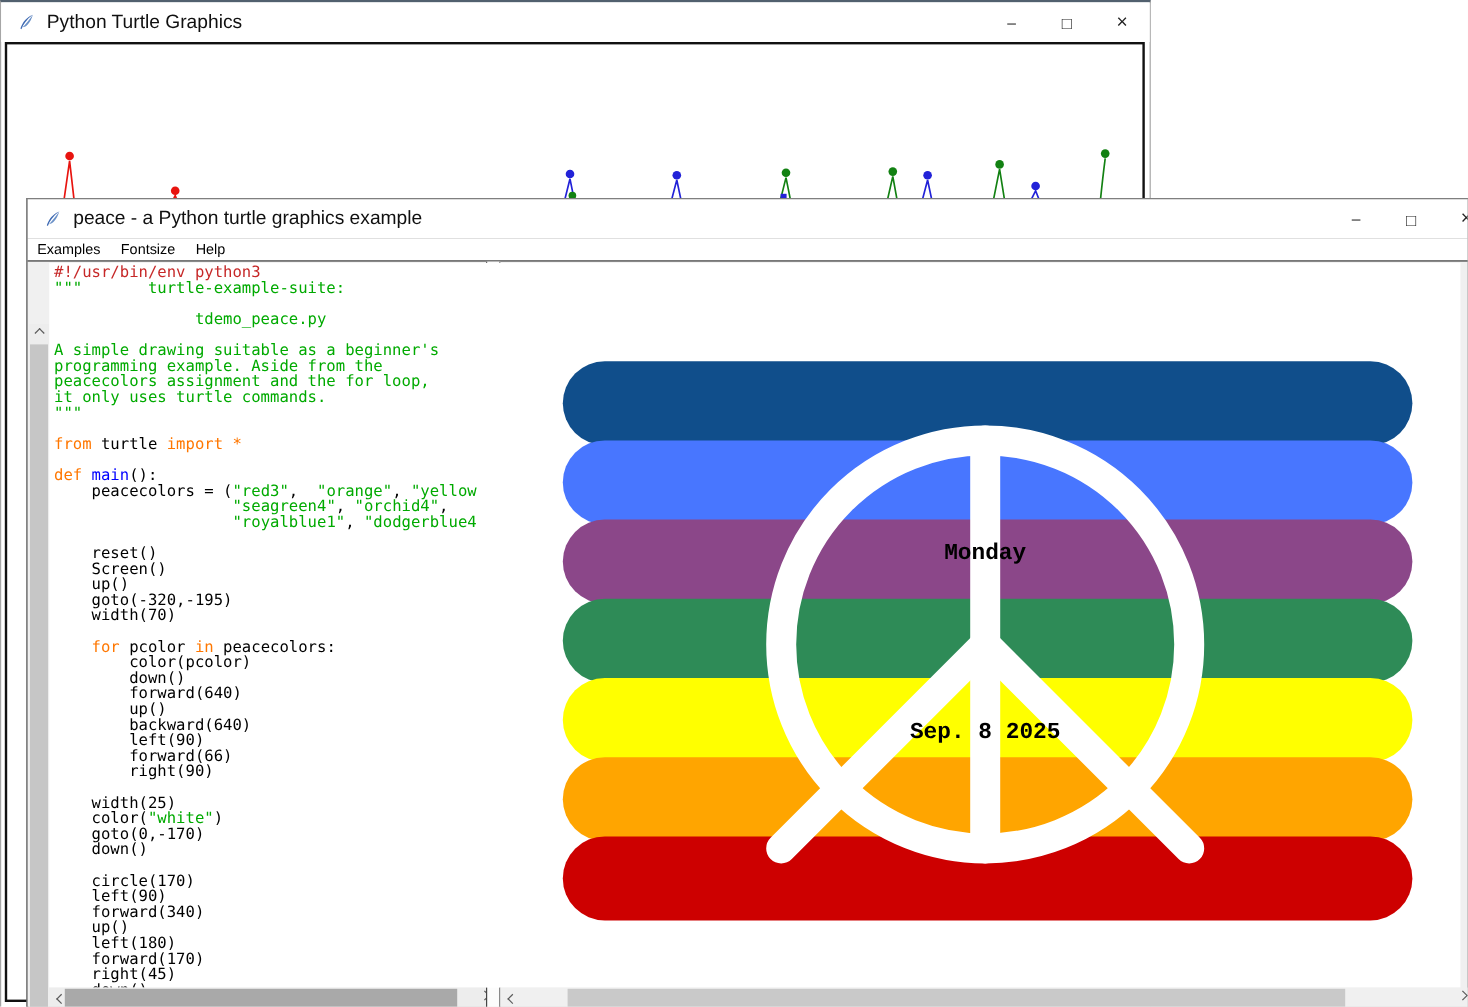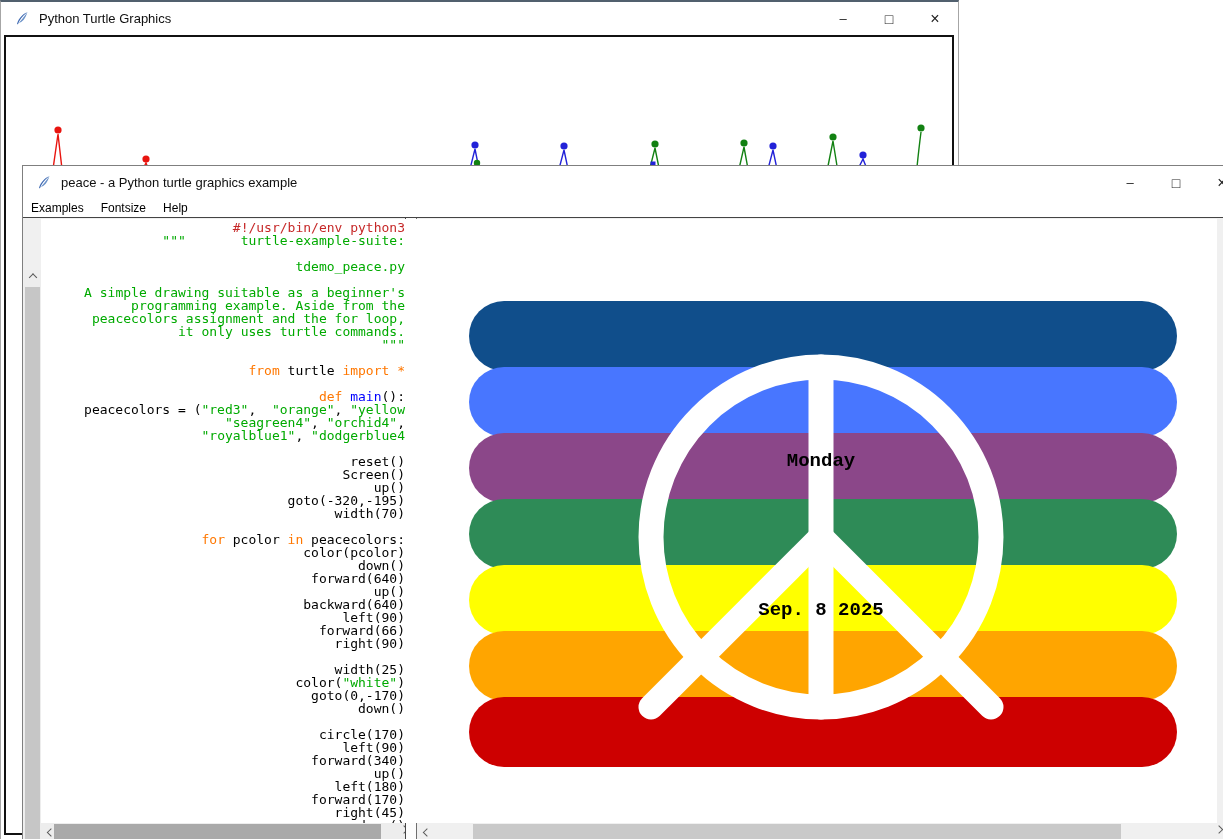--- a/index.html
+++ b/index.html
@@ -9,21 +9,21 @@
 
   .window { position:absolute; background:#fff; }
   #bg-window { left:0; top:0; width:959px; height:839px; z-index:1;
                border-top:2px solid #51606e; border-left:1px solid #a6a6a6; border-right:1px solid #a6a6a6; }
   #fg-window { left:0; top:165px; width:1223px; height:674px; z-index:2;
                border-top:1px solid #7f7f7f; border-left:1px solid #7f7f7f; background:#404040;margin-left:22px; }
 
   .titlebar { position:absolute; left:0; top:0; right:0; height:33px; background:#fff;
               display:flex; align-items:center; }
   .titlebar .app-icon { margin-left:13px; width:16px; height:16px; flex:0 0 auto; }
-  .titlebar .title-text { margin-left:9px; font-size:13px; color:#101010; white-space:nowrap; }
+  .titlebar .title-text { margin-left:9px; font-size:16px; color:#101010; white-space:nowrap; }
   .win-controls { position:absolute; top:0; right:0; height:33px; display:flex; align-items:center; }
   .ctrl { width:46px; height:33px; display:flex; align-items:center; justify-content:center;
           font-size:13px; color:#222; cursor:default; }
   .ctrl.max { font-size:14px; }
   .ctrl.close { font-size:16px; }
 
   
   #bg-canvas { position:absolute; left:3px; top:33px; width:950px; height:800px;
                background:#fff; border:2px solid #111; }
   #figures-svg { position:absolute; left:0; top:0; }
@@ -51,21 +51,21 @@
   #canvas-vscroll .thumb { left:1px; top:83px; width:15px; height:460px; background:#c9c9c9; }
   #canvas-hscroll { left:394px; top:605px; width:812px; height:17px; background:#f0f0f0; }
   #canvas-hscroll .thumb { left:56px; top:1px; width:648px; height:15px; background:#c9c9c9; }
   #sb-corner { position:absolute; left:1206px; top:605px; width:17px; height:17px; background:#f0f0f0; }
 
   
   #code-pane { position:absolute; left:18px; top:1px; width:364px; height:604px; background:#fff;
                overflow:hidden; }
   #code-lines { padding:2px 0 0 4px; font-family:"DejaVu Sans Mono", monospace; font-size:13px;
                 white-space:pre; color:#000; }
-  .code-line { height:13px; line-height:13px;text-align:right; }
+  .code-line { height:13px; line-height:13px; }
 
   
   #sash { position:absolute; left:382px; top:0px; width:12px; height:622px; background:#fcfcfc;
           border-left:1px solid #454545; border-right:1px solid #6e6e6e; }
 
   
   #canvas-pane { position:absolute; left:382px; top:1px; width:812px; height:604px; background:#fff; overflow:hidden; }
   #peace-svg text { font-family:"Liberation Mono", monospace; font-weight:bold; font-size:19px; fill:#000; }
 
   

